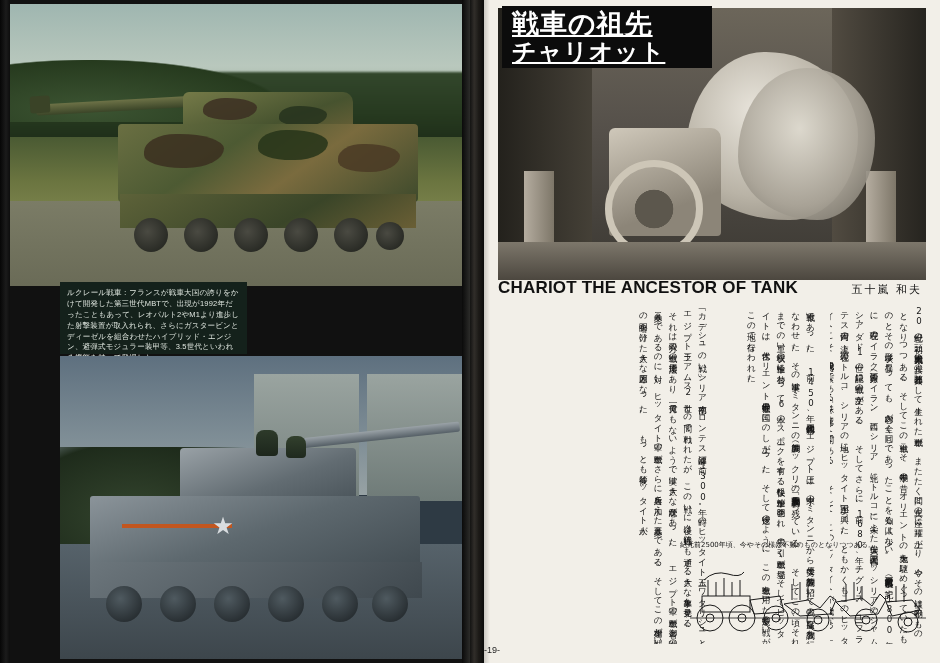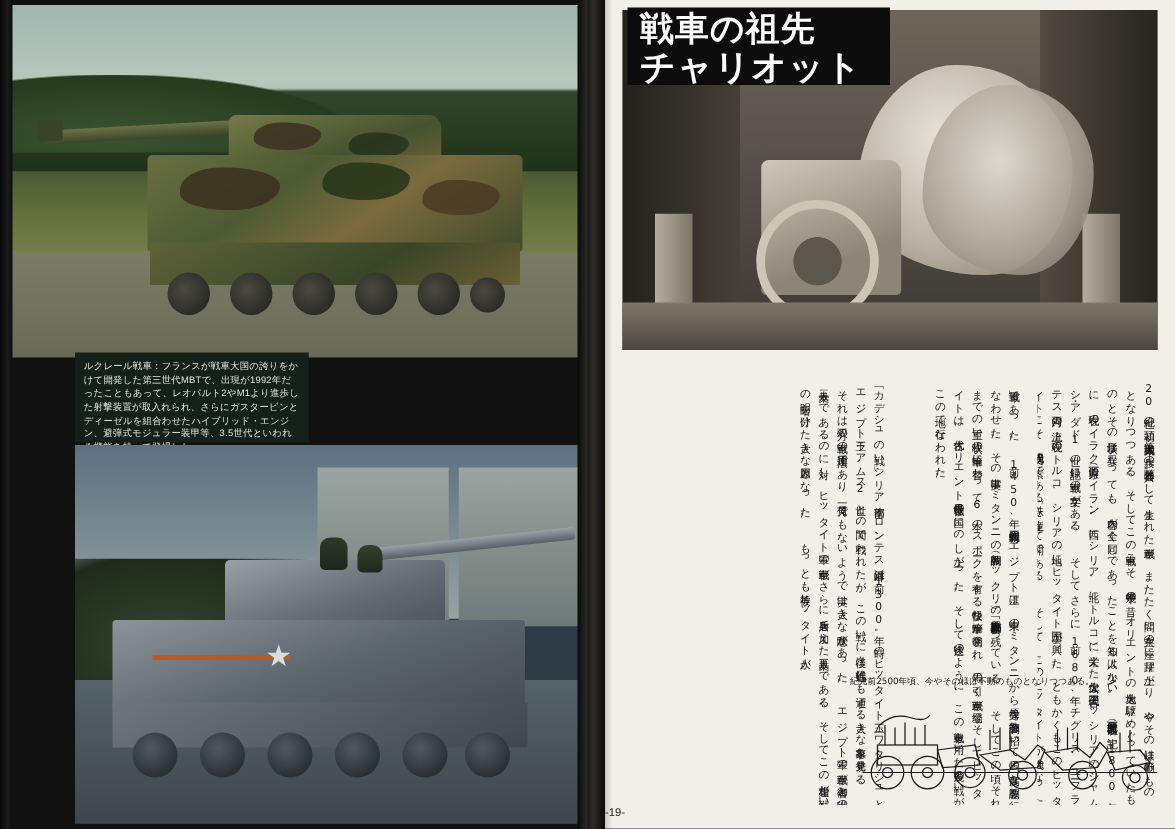--- a/index.html
+++ b/index.html
@@ -71,24 +71,24 @@
   .crew{position:absolute;left:196px;top:74px;width:22px;height:26px;border-radius:8px 8px 4px 4px;
        background:linear-gradient(#2d3a2a,#1d261c);}
   .crew2{position:absolute;left:226px;top:80px;width:20px;height:22px;border-radius:8px 8px 4px 4px;
        background:linear-gradient(#32402d,#1f291e);}
 
   
   .right-page{position:absolute;left:484px;top:0;width:456px;height:663px;background:#f2efe8;}
   .rp-inner{position:absolute;left:0;top:0;width:456px;height:663px;}
 
   .headline{position:absolute;left:18px;top:6px;width:210px;height:62px;background:#0c0c0c;
-       color:#fff;padding:4px 10px 6px 10px;box-sizing:border-box;}
+       color:#fff;padding:4px 10px 6px 10px;box-sizing:border-box;text-decoration:underline;}
   .headline .l1{font-size:27px;font-weight:bold;letter-spacing:1px;line-height:1.05;
        font-family:"DejaVu Sans",sans-serif;}
-  .headline .l2{font-size:28px;font-weight:bold;letter-spacing:1px;line-height:1.1;margin-top:1px;
+  .headline .l2{font-size:24px;font-weight:bold;letter-spacing:1px;line-height:1.1;margin-top:1px;
        font-family:"DejaVu Sans",sans-serif;}
 
   .chariot-photo{position:absolute;left:14px;top:8px;width:428px;height:272px;overflow:hidden;
        background:#3a3730;}
   .cp-wallL{position:absolute;left:0;top:0;width:26%;height:100%;
        background:linear-gradient(to right,#23211c,#4b463c);}
   .cp-niche{position:absolute;left:22%;top:0;width:58%;height:100%;
        background:linear-gradient(to bottom,#6c665a,#55504a 45%,#3b3832);}
   .cp-wallR{position:absolute;right:0;top:0;width:22%;height:100%;
        background:linear-gradient(to left,#26241f,#514b41);}
@@ -212,20 +212,24 @@
         <div class="cp-chariot"></div>
         <div class="cp-wheel"></div>
         <div class="cp-steps"></div>
       </div>
 
       <div class="headline">
         <div class="l1">戦車の祖先</div>
         <div class="l2">チャリオット</div>
       </div>
 
+      <div class="title-bar">
+        <div class="eng-title">CHARIOT THE ANCESTOR OF TANK</div>
+        <div class="author">五十嵐 和夫</div>
+      </div>
 
       <div class="cols">
         <div class="col c1">20世紀の初頭、第一次大戦末期、歩兵の随伴兵器として生まれた戦車が、またたく間に主兵の座に躍り上がり、今やその様は不動のものとなりつつある。そしてこの戦車こそ、幾千年の昔、オリエントの大地を駆けめぐっていたものとその形状は異なっても、内容が全く同じであったことを知る人は少ない。
 西暦紀元前（以下前と記す）1800年に、現在のイラク西方（家）にイラン、西にシリア、北にトルコ）に栄えた偉大な王国「古代アッシリア」のシャムシ・アダド1世の記録に戦車の文字がある。
 そしてさらに、前1680年、チグリス、ユーフラテス両河の上流、現在のトルコ、シリアの地に「ヒッタイト王国」が興った。ともかくもこのヒッタイトこそ、現代文明の素である「鉄」を生産して開である。
 そして、このヒッタイトが強大となった鍵は何といっても「馬と</div>
         <div class="col c2">戦車」であった。
 前1450年、新王国時代のエジプト王は、中東のミタンニから優秀な調教師を招いて馬の高度な調教を行なわせた。その事実はミタンニの調教師（キックリ）の著書「馬調教次書」が残っている。
 そしてこの頃、それまでの重い板状の車輪に替わって6本のスポークを有する軽快な車輪が発明され、馬の引く戦車が登場、そしてヒッタイトは、古代オリエント世界最強の国にのし上がった。そして後述のように、この戦車を用いた幾多の戦いがこの地で行なわれた。</div>
         <div class="col c3">「カデシュの戦い」（シリア南部オロンテス河畔）は前1300年。時のヒッタイト王ムワタリシュとエジプト王ラアムス2世との間で戦われたが、この戦いに後々は近代戦にも通ずる大きな事象を発見する。

